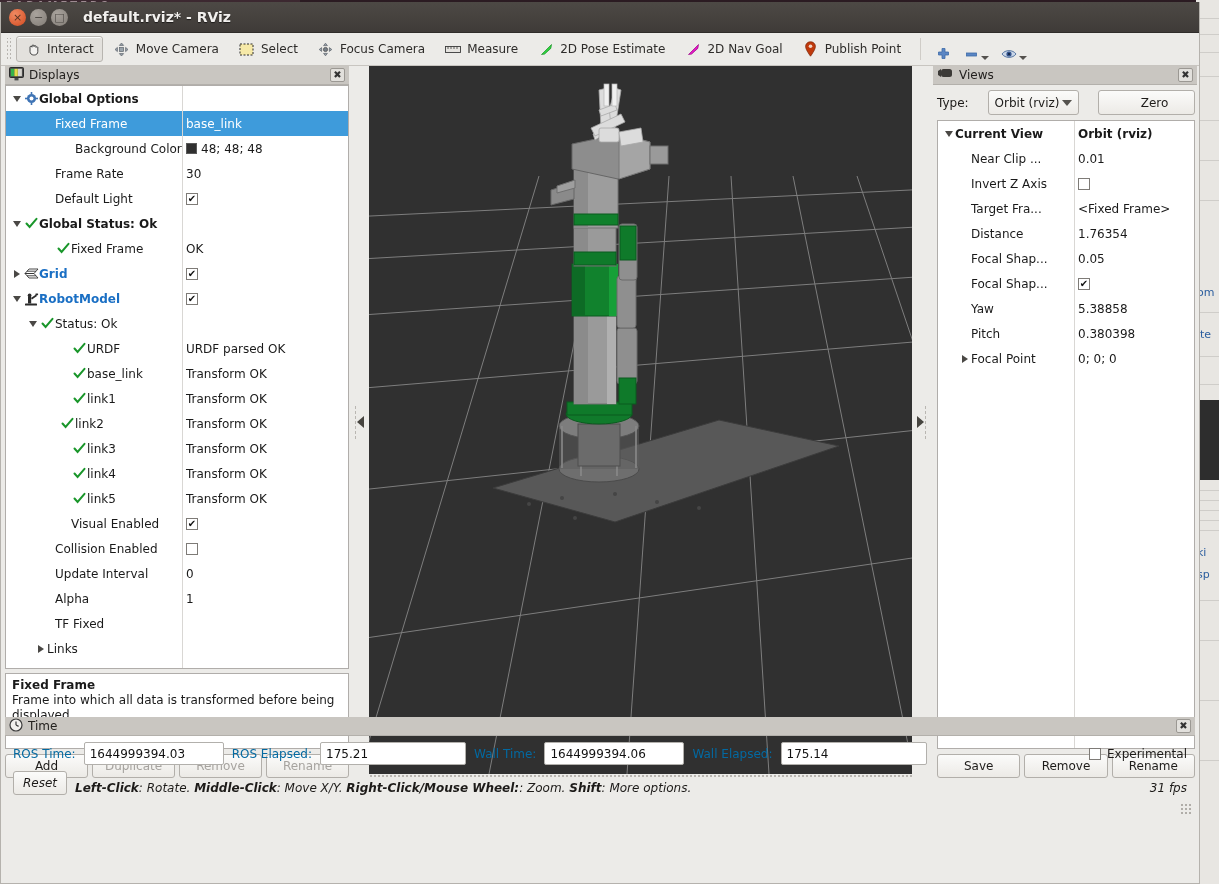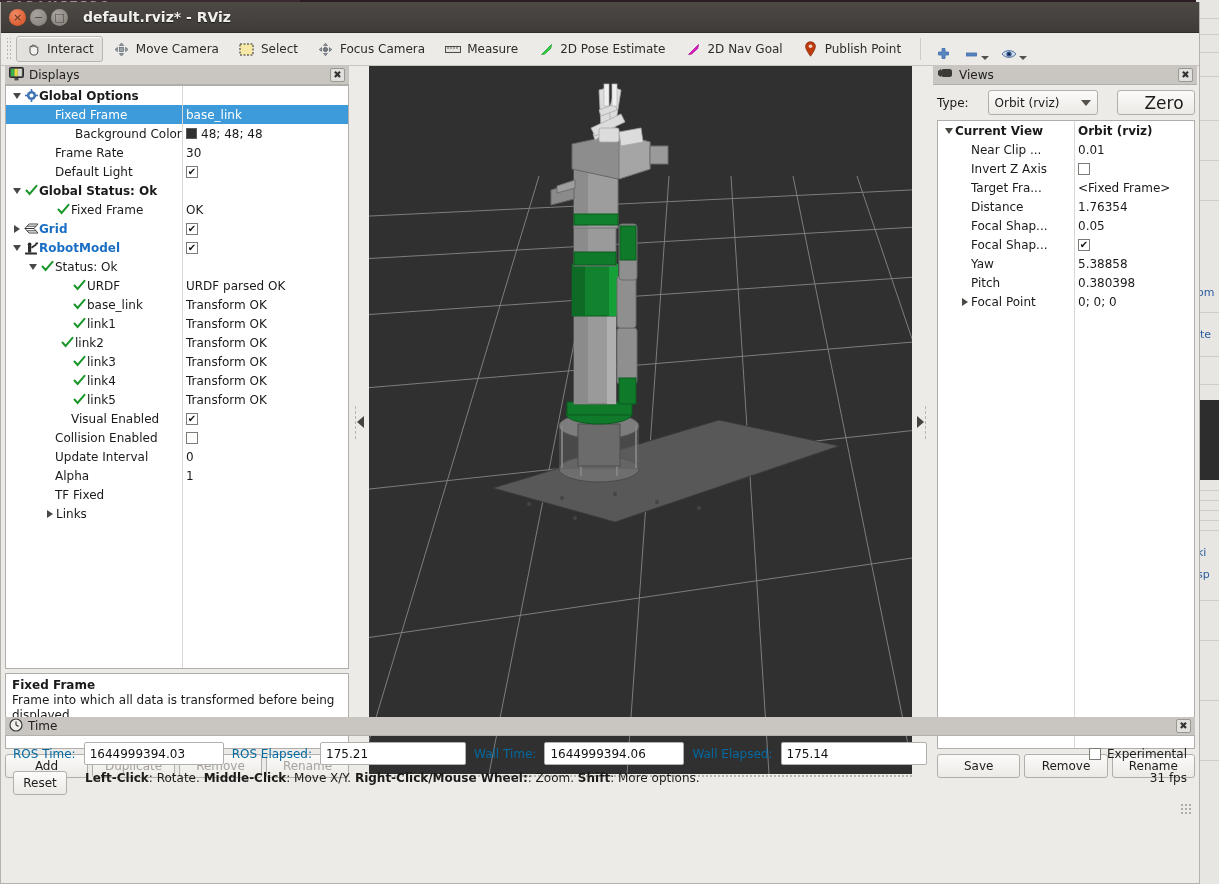--- a/index.html
+++ b/index.html
@@ -92,21 +92,21 @@
 
   
   #displays {
     position: absolute; left: 4px; top: 0; width: 344px; height: 712px;
     display: flex; flex-direction: column;
   }
   .tree {
     flex: 1; background: #fff; border: 1px solid #b0adaa; overflow: hidden;
     position: relative;
   }
-  .trow { display: flex; height: 19px; align-items: center; font-size: 12px; color: #1a1a1a; }
+  .trow { display: flex; height: 25px; align-items: center; font-size: 12px; color: #1a1a1a; }
   .trow.sel { background: #3e9bdb; color: #fff; }
   .tname { display: flex; align-items: center; width: 176px; overflow: hidden; white-space: nowrap; }
   .tval  { flex: 1; padding-left: 4px; display: flex; align-items: center; gap: 4px;
            white-space: nowrap; overflow: hidden; }
   .tree .vline { position: absolute; top: 0; bottom: 0; left: 176px; width: 1px; background: #d9d7d4; }
   .twist { width: 13px; flex: 0 0 13px; display: flex; align-items: center; justify-content: center; }
   .twist i { display:block; width:0;height:0; }
   .twist.open i { border-left:4.5px solid transparent;border-right:4.5px solid transparent;
                   border-top:6px solid #4a4845; }
   .twist.closed i { border-top:4.5px solid transparent;border-bottom:4.5px solid transparent;
@@ -161,42 +161,42 @@
   .typerow { display: flex; align-items: center; gap: 19px; padding: 5px 2px 5px 4px; }
   .typelabel { font-size: 12px; color: #1d1b19; }
   .combo {
     flex: 1; height: 25px; border: 1px solid #b2afaa; border-radius: 3px;
     background: linear-gradient(#fbfbfa, #eceae6);
     display: flex; align-items: center; padding: 0 6px; font-size: 12px; color: #1d1b19;
   }
   .combo .cv { flex: 1; }
   .combo .carr { width:0;height:0;border-left:5px solid transparent;
                  border-right:5px solid transparent;border-top:6px solid #55524e; }
-  .zerobtn { width: 78px; height: 25px; border: 1px solid #b2afaa; border-radius: 3px;
-             background: linear-gradient(#fbfbfa, #eceae6); font-size: 17px;
+  .zerobtn { width: 97px; height: 25px; border: 1px solid #b2afaa; border-radius: 3px;
+             background: linear-gradient(#fbfbfa, #eceae6); font-size: 12px;
              display: flex; align-items: center; justify-content: center; color:#1d1b19;padding-left:16px;}
   #views .tree { margin: 0 2px 0 4px; }
   #views .tname { width: 136px; }
   #views .tree .vline { left: 136px; }
   .vbtnrow { display: flex; gap: 4px; margin: 5px 2px 0 4px; }
 
   
   #time { position: absolute; left: 4px; top: 715px; right: 4px; height: 100px; }
   #time .panel-title { background: #c9c6c1; }
   .timerow { display: flex; align-items: center; gap: 8px; padding: 6px 8px 2px 8px; }
   .tlabel { font-size: 12px; color: #0369a1; white-space: nowrap; }
   .tinput {
     height: 23px; border: 1px solid #b2b0ac; background: #fff; border-radius: 2px;
     padding: 0 5px; display: flex; align-items: center; font-size: 12px; color: #111;
   }
   .tinput.w1 { width: 140px; } .tinput.w2 { width: 146px; }
   .tinput.w3 { width: 140px; } .tinput.w4 { width: 146px; }
   .spacer { flex: 1; }
   .expbox { display: flex; align-items: center; gap: 6px; font-size: 12px; color: #1d1b19; }
-  .timerow2 { display: flex; align-items: flex-start; gap: 18px; padding: 4px 8px 0 8px; }
+  .timerow2 { display: flex; align-items: flex-end; gap: 8px; padding: 4px 8px 0 8px; font-style: italic; }
   .resetbtn { width: 54px; height: 24px; border: 1px solid #b2afaa; border-radius: 3px;
               background: linear-gradient(#fbfbfa, #eceae6); font-size: 12px;
               display: flex; align-items: center; justify-content: center; color:#1d1b19;}
   .hint { font-size: 12px; color: #1d1b19; }
   .fps { font-size: 12px; color: #1d1b19; }
   .sizegrip { position: absolute; right: 3px; bottom: 2px; width: 12px; height: 12px;
     background-image: radial-gradient(#b0ada8 1px, transparent 1px);
     background-size: 4px 4px; }
 </style>
 </head>
@@ -708,21 +708,21 @@
               <div class="trow">
                 <div class="tname" style="padding-left: 36px;">
                   <span class="twist">
                     <i></i>
                   </span>
                   <span>TF Fixed</span>
                 </div>
                 <div class="tval"></div>
               </div>
               <div class="trow">
-                <div class="tname" style="padding-left: 37px;">
+                <div class="tname" style="padding-left: 28px;">
                   <span class="twist closed">
                     <i></i>
                   </span>
                   <span>Links</span>
                 </div>
                 <div class="tval"></div>
               </div>
             </div>
         </div>
         <div class="descbox">

